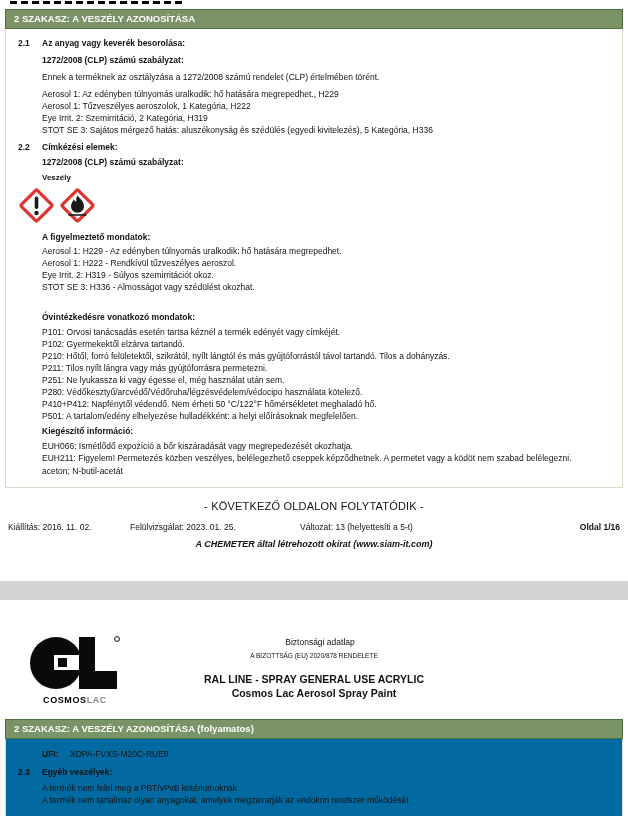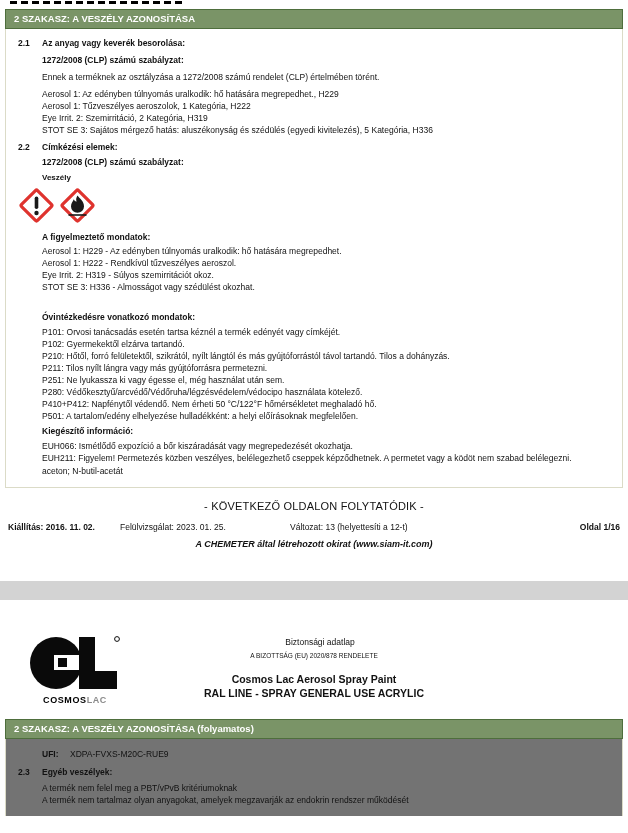--- a/index.html
+++ b/index.html
@@ -30,40 +30,40 @@
   .indent{margin-left:24px;}
   .b{font-weight:bold;}
   .blk{margin-bottom:5px;}
   .lines div{margin-bottom:0;}
   .signal{font-weight:bold;font-size:8px;margin-bottom:3px;}
   .picto-row{display:flex;gap:4px;margin:2px 0 7px 0;}
   .picto{width:37px;height:37px;}
   .center{text-align:center;}
   .continues{margin-top:12px;font-size:11px;letter-spacing:.2px;}
   .footer-row{display:flex;margin:9px 8px 0 8px;font-size:8.5px;}
-  .f1{width:112px;font-weight:bold;}
+  .f1{width:122px;}
   .f2{width:170px;}
   .f3{flex:1;}
   .fpage{font-weight:bold;}
   .generator{font-weight:bold;font-style:italic;margin-top:5px;font-size:9px;}
   .page-break{height:19px;background:#d3d3d3;margin-top:31px;}
   .p2-header{position:relative;margin-top:32px;height:80px;}
   .logo-wrap{position:absolute;left:25px;top:2px;width:100px;text-align:center;}
   .logo-text{font-size:9px;letter-spacing:.6px;margin-top:1px;}
   .logo-text .lt-b{font-weight:bold;color:#000;}
   .logo-text .lt-l{font-weight:bold;color:#8a8a8a;}
   .p2-titles{padding-top:4px;text-align:center;}
   .doc-title{font-size:8.5px;padding-left:12px;}
   .doc-sub{font-size:6.5px;margin-top:2px;}
   .prod{font-weight:bold;font-size:10.5px;line-height:14px;}
   .prod-wrap{margin-top:10px;}
   .sheet2{
     margin:8px 5px 0 5px;
     border:1px solid #dbdbc7;border-top:none;border-bottom:none;
-    background:#737373;min-height:66px;
+    background:#0369a1;min-height:66px;
   }
   .ufi-row{display:flex;margin-bottom:6px;}
   .ufi-label{width:28px;font-weight:bold;}
 </style>
 </head>
 <body>
 
 <div class="top-dashes"></div>
 
 <div class="sheet">
@@ -141,21 +141,21 @@
     <div class="indent">aceton; N-butil-acetát</div>
 
   </div>
 </div>
 
 <div class="center continues">- KÖVETKEZŐ OLDALON FOLYTATÓDIK -</div>
 
 <div class="footer-row">
   <div class="f1">Kiállítás: 2016. 11. 02.</div>
   <div class="f2">Felülvizsgálat: 2023. 01. 25.</div>
-  <div class="f3">Változat: 13 (helyettesíti a 12-t)</div>
+  <div class="f3">Változat: 13 (helyettesíti a 5-t)</div>
   <div class="fpage">Oldal 1/16</div>
 </div>
 
 <div class="center generator">A CHEMETER által létrehozott okirat (www.siam-it.com)</div>
 
 <div class="page-break"></div>
 
 <div class="p2-header">
   <div class="logo-wrap">
     <svg width="92" height="56" viewBox="0 0 92 56">
@@ -166,22 +166,22 @@
       <circle cx="88" cy="5" r="2.4" fill="none" stroke="#0a0a0a" stroke-width="1"></circle>
     </svg>
     <div class="logo-text">
       <span class="lt-b">COSMOS</span><span class="lt-l">LAC</span>
     </div>
   </div>
   <div class="p2-titles">
     <div class="doc-title">Biztonsági adatlap</div>
     <div class="doc-sub">A BIZOTTSÁG (EU) 2020/878 RENDELETE</div>
     <div class="prod-wrap">
+      <div class="prod">RAL LINE - SPRAY GENERAL USE ACRYLIC</div>
       <div class="prod">Cosmos Lac Aerosol Spray Paint</div>
-      <div class="prod">RAL LINE - SPRAY GENERAL USE ACRYLIC</div>
     </div>
   </div>
 </div>
 
 <div class="sheet2">
   <div class="section-bar">2 SZAKASZ: A VESZÉLY AZONOSÍTÁSA (folyamatos)</div>
   <div class="content" style="padding-top:9px;">
 
     <div class="indent ufi-row">
       <div class="ufi-label">UFI:</div>

